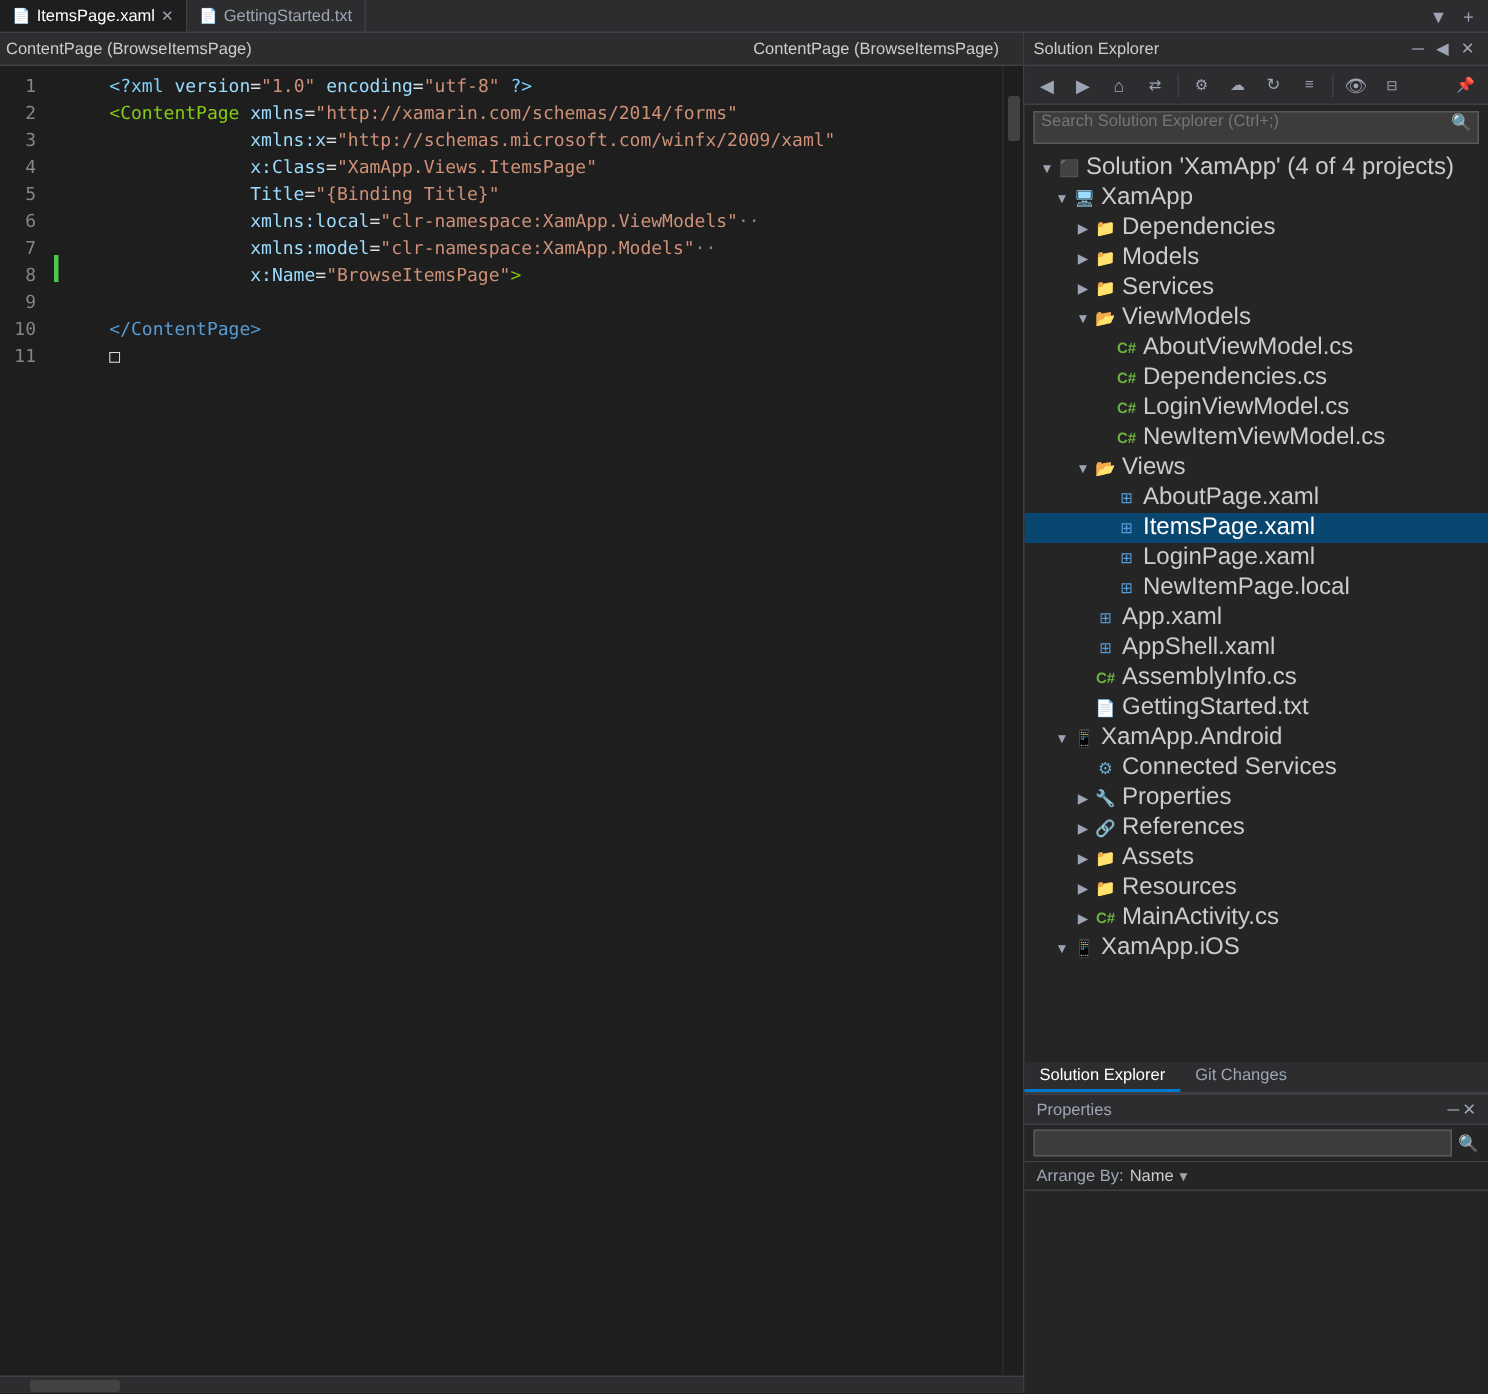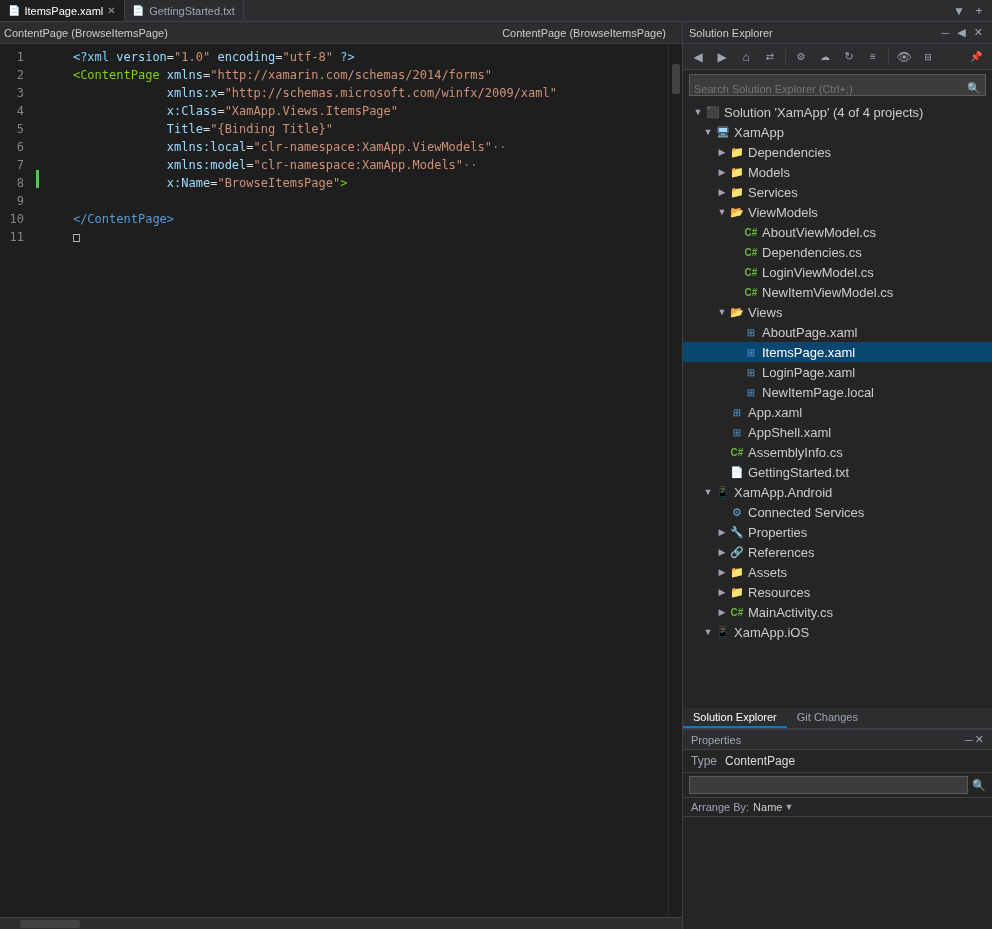--- a/index.html
+++ b/index.html
@@ -40,36 +40,36 @@
     .solution-explorer { width: 310px; display: flex; flex-direction: column; background: #252526; border-left: 1px solid #3f3f46; }
 
     .se-title-bar { display: flex; align-items: center; justify-content: space-between; background: #2d2d30; border-bottom: 1px solid #3f3f46; padding: 2px 6px; height: 22px; }
     .se-title { font-size: 11px; color: #ccc; font-weight: 500; }
     .se-controls { display: flex; gap: 2px; }
     .se-ctrl-btn { background: none; border: none; color: #9da5b4; cursor: pointer; font-size: 11px; padding: 0 3px; }
 
     .se-toolbar { display: flex; align-items: center; background: #2d2d30; border-bottom: 1px solid #3f3f46; padding: 2px 4px; gap: 2px; height: 26px; }
     .se-tool-btn { width: 22px; height: 22px; background: none; border: none; color: #9da5b4; cursor: pointer; display: flex; align-items: center; justify-content: center; font-size: 12px; }
 
-    .se-search { display: flex; align-items: flex-end; background: #3c3c3c; border: 1px solid #5a5a5a; margin: 4px 6px; height: 22px; padding: 0 4px; gap: 4px; }
+    .se-search { display: flex; align-items: flex-start; background: #3c3c3c; border: 1px solid #5a5a5a; margin: 4px 6px; height: 22px; padding: 0 4px; gap: 4px; }
     .se-search input { background: none; border: none; color: #ccc; font-size: 11px; flex: 1; outline: none; }
     .se-search-icon { color: #9da5b4; font-size: 11px; }
 
     .se-tree { flex: 1; overflow-y: auto; overflow-x: hidden; padding: 2px 0; }
     .se-tree::-webkit-scrollbar { width: 8px; }
     .se-tree::-webkit-scrollbar-track { background: #252526; }
     .se-tree::-webkit-scrollbar-thumb { background: #424242; }
 
     .tree-item { display: flex; align-items: center; height: 20px; padding: 0 4px; cursor: pointer; white-space: nowrap; color: #ccc; font-size: 12px; }
     .tree-item.selected { background: #094771; color: #fff; }
 
     .tree-indent { display: inline-block; }
     .tree-expand { width: 14px; display: inline-flex; align-items: center; justify-content: center; font-size: 9px; color: #9da5b4; flex-shrink: 0; }
     .tree-icon { width: 16px; height: 16px; display: inline-flex; align-items: center; justify-content: center; margin-right: 3px; flex-shrink: 0; font-size: 11px; }
-    .tree-label { font-size: 13px; }
+    .tree-label { font-size: 16px; }
 
     
     .icon-folder { color: #dcb67a; }
 
     
     .se-bottom { height: 200px; display: flex; flex-direction: column; border-top: 1px solid #3f3f46; }
     .se-tabs { display: flex; background: #2d2d30; border-bottom: 1px solid #3f3f46; }
     .se-tab { padding: 3px 10px; font-size: 11px; color: #9da5b4; cursor: pointer; border-bottom: 2px solid transparent; }
     .se-tab.active { color: #fff; border-bottom: 2px solid #007acc; }
     .prop-header { display: flex; align-items: center; justify-content: space-between; padding: 4px 8px; border-bottom: 1px solid #3f3f46; }
@@ -386,24 +386,20 @@
 
     <div class="se-bottom">
       <div class="prop-header" style="background:#2d2d30; padding:3px 8px; display:flex; align-items:center; justify-content:space-between; border-bottom:1px solid #3f3f46;">
         <span style="font-size:11px; color:#9da5b4; font-weight:500;">Properties</span>
         <div style="display:flex; gap:2px;">
           <button style="background:none; border:none; color:#9da5b4; cursor:pointer; font-size:11px;">─</button>
           <button style="background:none; border:none; color:#9da5b4; cursor:pointer; font-size:11px;">✕</button>
         </div>
       </div>
 
-      <div style="background:#252526; padding:4px 8px; display:flex; align-items:center; gap:8px; border-bottom:1px solid #3f3f46;">
-        <span style="font-size:12px; color:#9da5b4;">Type</span>
-        <span style="font-size:12px; color:#dcdcdc;">ContentPage</span>
-      </div>
 
       <div class="prop-search">
         <input type="text" style="background: rgb(60, 60, 60); border: 1px solid rgb(90, 90, 90); color: rgb(204, 204, 204); font-size: 11px; flex: 1 1 0%; padding: 2px 4px; outline: none;">
         <span style="color:#9da5b4; font-size:11px;">🔍</span>
       </div>
 
       <div style="background:#252526; padding:3px 8px; display:flex; align-items:center; border-bottom:1px solid #3f3f46;">
         <span style="font-size:11px; color:#9da5b4;">Arrange By:</span>
         <span style="font-size:11px; color:#ccc; margin-left:4px;">Name</span>
         <span style="font-size:9px; color:#9da5b4; margin-left:2px;">▼</span>

